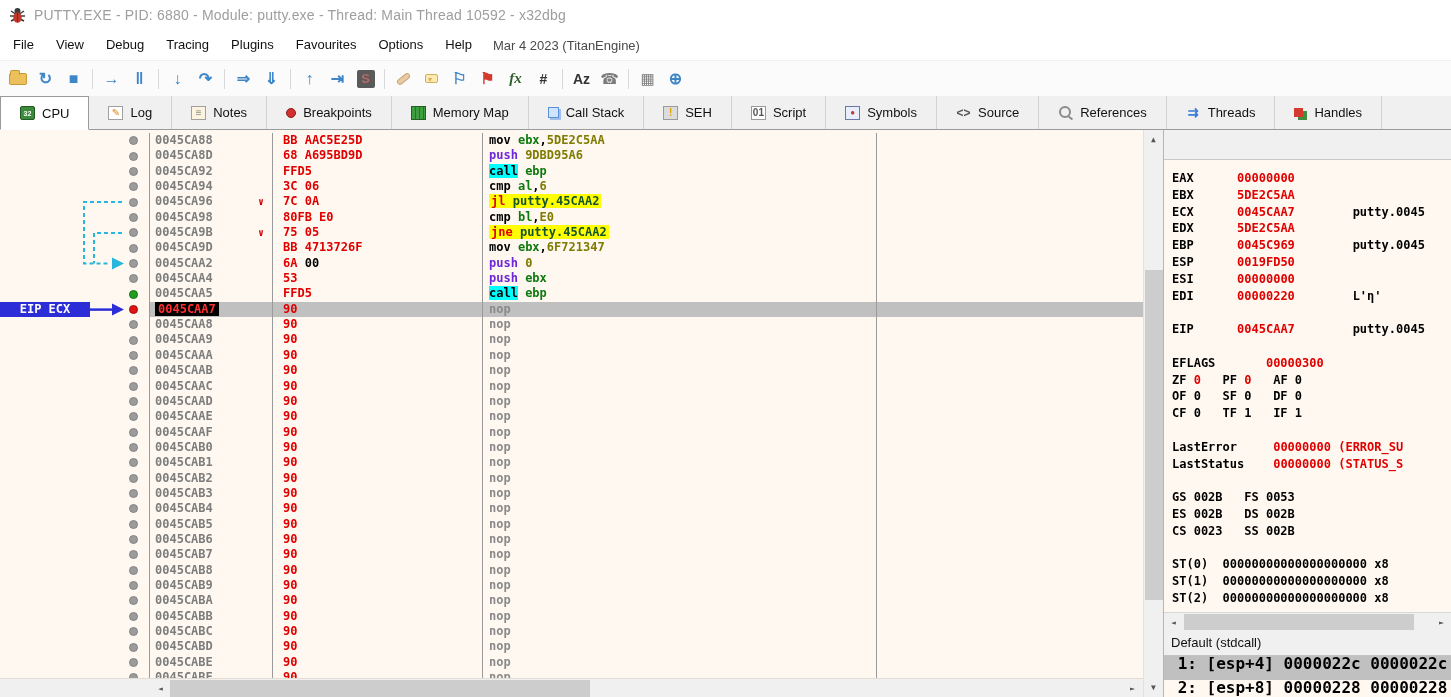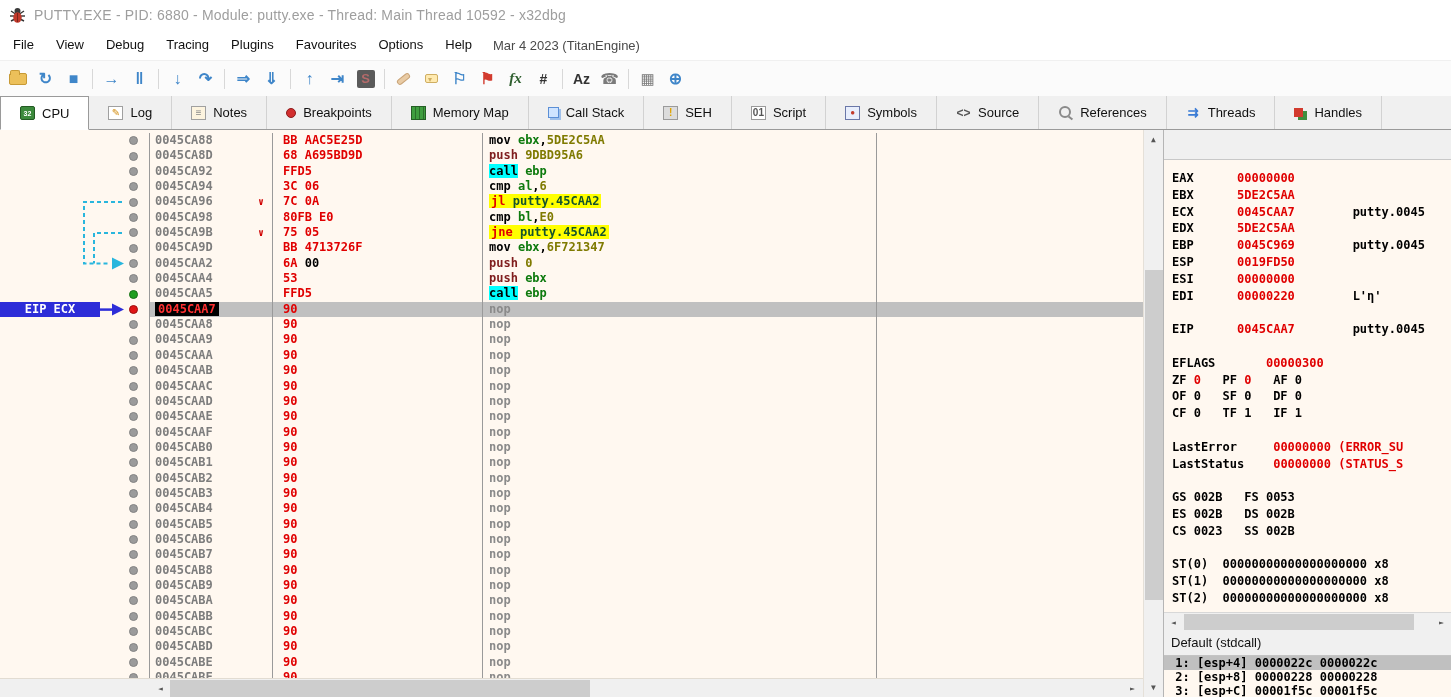--- a/index.html
+++ b/index.html
@@ -61,49 +61,49 @@
   .dot.green { background:#1f9e1f; border-color:#147014; }
   .dot.red { background:#e01414; border-color:#9d0d0d; }
   .c-addr { width:123px; flex:none; padding-left:5px; color:#7d7d7d; border-right:1px solid #9a9a9a; }
   .eipaddr { background:#000; color:#ff3030; padding:0 3px; }
   .c-bytes { width:210px; flex:none; padding-left:10px; color:#e00000; position:relative; border-right:1px solid #9a9a9a; }
   .jmark { position:absolute; left:-15px; top:0; color:#d00000; font-size:10px; }
   .b-r { color:#e00000; } .b-k { color:#000; }
   .c-instr { width:394px; flex:none; padding-left:6px; border-right:1px solid #9a9a9a; }
   .c-comment { flex:1; }
   .drow.sel .c-addr, .drow.sel .c-bytes, .drow.sel .c-instr, .drow.sel .c-comment { background:#c0c0c0; }
-  .s-m { color:#000; } .s-push { color:#7f1d1d; } .s-reg { color:#0e7a0e; }
+  .s-m { color:#000; } .s-push { color:#6d28d9; } .s-reg { color:#0e7a0e; }
   .s-val { color:#7f7a00; } .s-nop { color:#8a8a8a; }
   .s-call { background:#00ffff; color:#000; }
   .ybg { background:#ffff00; padding:0 2px; }
   .s-jcc { color:#e00000; } .s-jop { color:#14532d; }
 
   .gutter-overlay { position:absolute; left:0; top:0; width:150px; height:548px; pointer-events:none; }
-  .eip-label { position:absolute; left:0; top:172px; width:100px; height:15px; background:#2d2dd8; color:#fff;
+  .eip-label { position:absolute; left:0; top:172px; width:90px; height:15px; background:#2d2dd8; color:#fff;
                font-size:12px; font-weight:bold; line-height:15px; text-align:center; white-space:pre; }
 
   
   .hscroll { position:absolute; left:0; bottom:0; width:1143px; height:19px; background:#f0f0f0; border-top:1px solid #e2dcd2; }
   .sb-btn { position:absolute; top:1px; height:17px; width:17px; color:#555; font-size:8px; display:flex; align-items:center; justify-content:center; background:#f0f0f0; }
   .hs-thumb { position:absolute; left:170px; top:1px; height:17px; width:420px; background:#cdcdcd; }
   .vscroll { width:20px; flex:none; background:#f0f0f0; position:relative; border-left:1px solid #e5e0d8; }
   .vs-thumb { position:absolute; left:1px; top:140px; width:18px; height:330px; background:#cdcdcd; }
 
   
   .rpanel { flex:1; border-left:1px solid #b5b5b5; display:flex; flex-direction:column; background:#FFF8F0; min-width:0; }
   .rtoolbar { height:30px; flex:none; background:#f0f0f0; border-bottom:1px solid #c8c8c8; }
   .rbody { flex:1; overflow:hidden; padding:10px 0 0 8px; }
   .reg-line { height:16.8px; white-space:pre; font-size:12px; font-weight:bold; line-height:16.8px; overflow:hidden; }
   .seg-k { color:#000; } .seg-r { color:#e00000; }
   .rhscroll { height:18px; flex:none; background:#f0f0f0; position:relative; border-top:1px solid #d8d8d8; }
   .rh-thumb { position:absolute; left:20px; top:1px; height:16px; width:230px; background:#cdcdcd; }
   .rconv { height:26px; flex:none; background:#f0f0f0; border-bottom:1px solid #c4c4c4; display:flex; align-items:center;
            padding-left:7px; font-family:"Liberation Sans",sans-serif; font-size:13px; color:#111; }
   .rargs { flex:none; height:41px; overflow:hidden; background:#FFF8F0; }
-  .arg-row { height:14px; white-space:pre; font-size:12px; font-weight:bold; line-height:15.5px; color:#000; padding-left:4px; }
+  .arg-row { height:24px; white-space:pre; font-size:16px; font-weight:bold; line-height:15.5px; color:#000; padding-left:4px; }
   .arg-row.sel { background:#c0c0c0; }
 </style>
 </head>
 <body>
 
 <div class="titlebar">
   <svg width="19" height="19" viewBox="0 0 19 19">
     <g stroke="#333" stroke-width="1.4">
       <line x1="3" y1="5" x2="9" y2="9"></line>
         <line x1="2" y1="10" x2="9" y2="10"></line>

